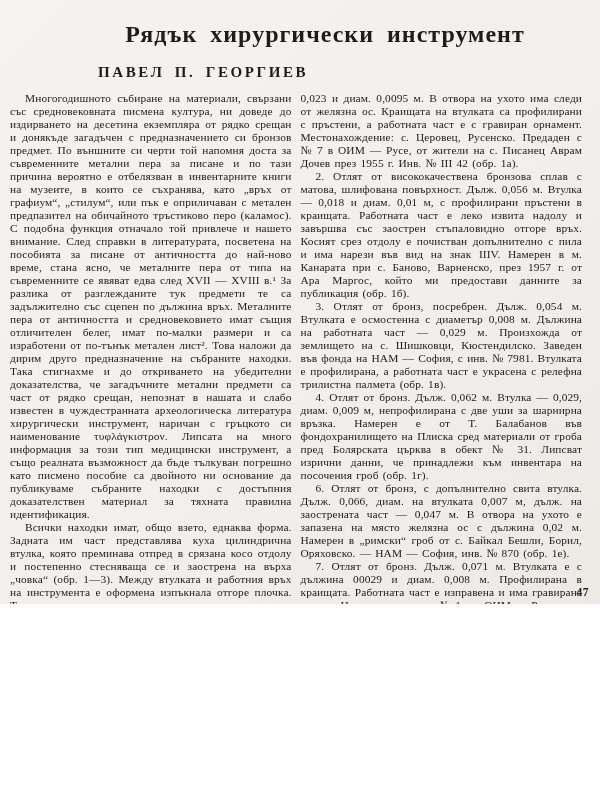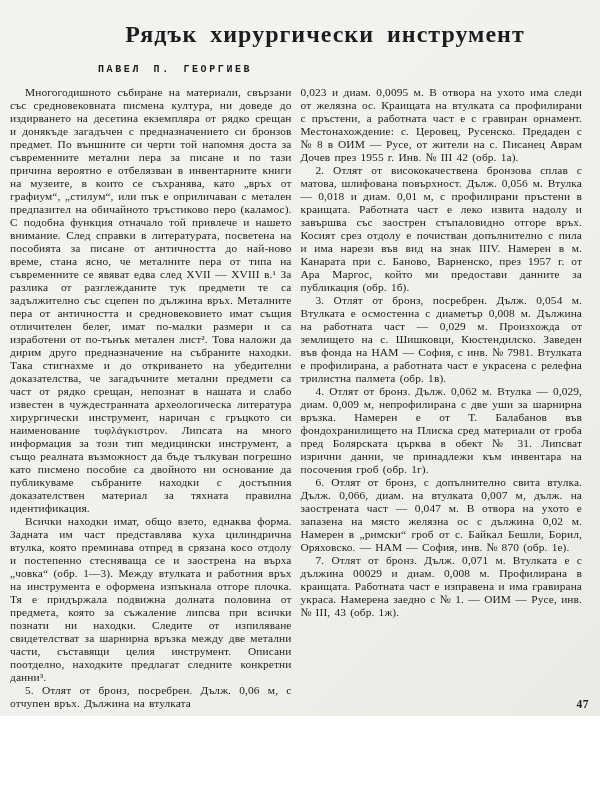--- a/index.html
+++ b/index.html
@@ -2,43 +2,42 @@
 <html lang="bg" style="--ink: #1d1d1f; --paper: #f2f1ed;"><head>
 <meta charset="utf-8">
 <style>
   html, body {
     margin: 0;
     padding: 0;
   }
   .page {
     position: relative;
     width: 600px;
-    height: 716px;
+    height: 604px;
     background: linear-gradient(135deg, #f4f3ef 0%, #f1f0ec 55%, #eceae5 100%);
     font-family: "Liberation Serif", "DejaVu Serif", serif;
     color: var(--ink, #1d1d1f);
     overflow: hidden;
     box-sizing: border-box;
   }
   .title {
     text-align: center;
     font-size: 24px;
     line-height: 27px;
     font-weight: 700;
     letter-spacing: 1px;
     padding: 5px 10px 0 60px;
     word-spacing: 6px;
   }
   .author {
-    font-size: 10px;
+    font-size: 15px;
     font-weight: 700;
     letter-spacing: 2.6px;
     word-spacing: 4px;
     margin: 13px 0 0 98px;
-    font-family: Liberation Mono, monospace;
   }
   .columns {
     display: flex;
     gap: 9px;
     padding: 11px 18px 0 10px;
   }
   .col {
     width: 288px;
     text-align: justify;
     font-size: 11.4px;
@@ -73,21 +72,21 @@
 
   <div class="columns">
 
     <div class="col">
       <p class="indent">Многогодишното събиране на материали, свързани със средновековната писмена култура, ни доведе до издирването на десетина екземпляра от рядко срещан и донякъде загадъчен с предназначението си бронзов предмет. По външните си черти той напомня доста за съвременните метални пера за писане и по тази причина вероятно е отбелязван в инвентарните книги на музеите, в които се съхранява, като „връх от графиум“, „стилум“, или пък е оприличаван с метален предпазител на обичайното тръстиково перо (каламос). С подобна функция отначало той привлече и нашето внимание. След справки в литературата, посветена на пособията за писане от античността до най-ново време, стана ясно, че металните пера от типа на съвременните се явяват едва след XVII — XVIII в.¹ За разлика от разглежданите тук предмети те са задължително със сцепен по дължина връх. Металните пера от античността и средновековието имат същия отличителен белег, имат по-малки размери и са изработени от по-тънък метален лист². Това наложи да дирим друго предназначение на събраните находки. Така стигнахме и до откриването на убедителни доказателства, че загадъчните метални предмети са част от рядко срещан, непознат в нашата и слабо известен в чуждестранната археологическа литература хирургически инструмент, наричан с гръцкото си наименование τυφλάγκιστρον. Липсата на много информация за този тип медицински инструмент, а също реалната възможност да бъде тълкуван погрешно като писмено пособие са двойното ни основание да публикуваме събраните находки с достъпния доказателствен материал за тяхната правилна идентификация.</p>
       <p class="indent">Всички находки имат, общо взето, еднаква форма. Задната им част представлява куха цилиндрична втулка, която преминава отпред в срязана косо отдолу и постепенно стесняваща се и заострена на върха „човка“ (обр. 1—3). Между втулката и работния връх на инструмента е оформена изпъкнала отгоре плочка. Тя е придържала подвижна долната половина от предмета, която за съжаление липсва при всички познати ни находки. Следите от изпиляване свидетелстват за шарнирна връзка между две метални части, съставящи целия инструмент. Описани поотделно, находките предлагат следните конкретни данни³.</p>
       <p class="indent">5. Отлят от бронз, посребрен. Дълж. 0,06 м, с отчупен връх. Дължина на втулката</p>
     </div>
 
     <div class="col">
-      <p>0,023 и диам. 0,0095 м. В отвора на ухото има следи от желязна ос. Краищата на втулката са профилирани с пръстени, а работната част е с гравиран орнамент. Местонахождение: с. Церовец, Русенско. Предаден с № 8 в ОИМ — Русе, от жители на с. Писанец Аврам Дочев през 1955 г. Инв. № III 42 (обр. 1а).</p>
+      <p>0,023 и диам. 0,0095 м. В отвора на ухото има следи от желязна ос. Краищата на втулката са профилирани с пръстени, а работната част е с гравиран орнамент. Местонахождение: с. Церовец, Русенско. Предаден с № 7 в ОИМ — Русе, от жители на с. Писанец Аврам Дочев през 1955 г. Инв. № III 42 (обр. 1а).</p>
       <p class="indent">2. Отлят от висококачествена бронзова сплав с матова, шлифована повърхност. Дълж. 0,056 м. Втулка — 0,018 и диам. 0,01 м, с профилирани пръстени в краищата. Работната част е леко извита надолу и завършва със заострен стъпаловидно отгоре връх. Косият срез отдолу е почистван допълнително с пила и има нарези във вид на знак IIIV. Намерен в м. Канарата при с. Баново, Варненско, през 1957 г. от Ара Маргос, който ми предостави данните за публикация (обр. 1б).</p>
       <p class="indent">3. Отлят от бронз, посребрен. Дълж. 0,054 м. Втулката е осмостенна с диаметър 0,008 м. Дължина на работната част — 0,029 м. Произхожда от землището на с. Шишковци, Кюстендилско. Заведен във фонда на НАМ — София, с инв. № 7981. Втулката е профилирана, а работната част е украсена с релефна трилистна палмета (обр. 1в).</p>
       <p class="indent">4. Отлят от бронз. Дълж. 0,062 м. Втулка — 0,029, диам. 0,009 м, непрофилирана с две уши за шарнирна връзка. Намерен е от Т. Балабанов във фондохранилището на Плиска сред материали от гроба пред Болярската църква в обект № 31. Липсват изрични данни, че принадлежи към инвентара на посочения гроб (обр. 1г).</p>
       <p class="indent">6. Отлят от бронз, с допълнително свита втулка. Дълж. 0,066, диам. на втулката 0,007 м, дълж. на заострената част — 0,047 м. В отвора на ухото е запазена на място желязна ос с дължина 0,02 м. Намерен в „римски“ гроб от с. Байкал Бешли, Борил, Оряховско. — НАМ — София, инв. № 870 (обр. 1е).</p>
       <p class="indent">7. Отлят от бронз. Дълж. 0,071 м. Втулката е с дължина 00029 и диам. 0,008 м. Профилирана в краищата. Работната част е изправена и има гравирана украса. Намерена заедно с № 1. — ОИМ — Русе, инв. № III, 43 (обр. 1ж).</p>
     </div>
 
   </div>
 
   <div class="page-number">47</div>

